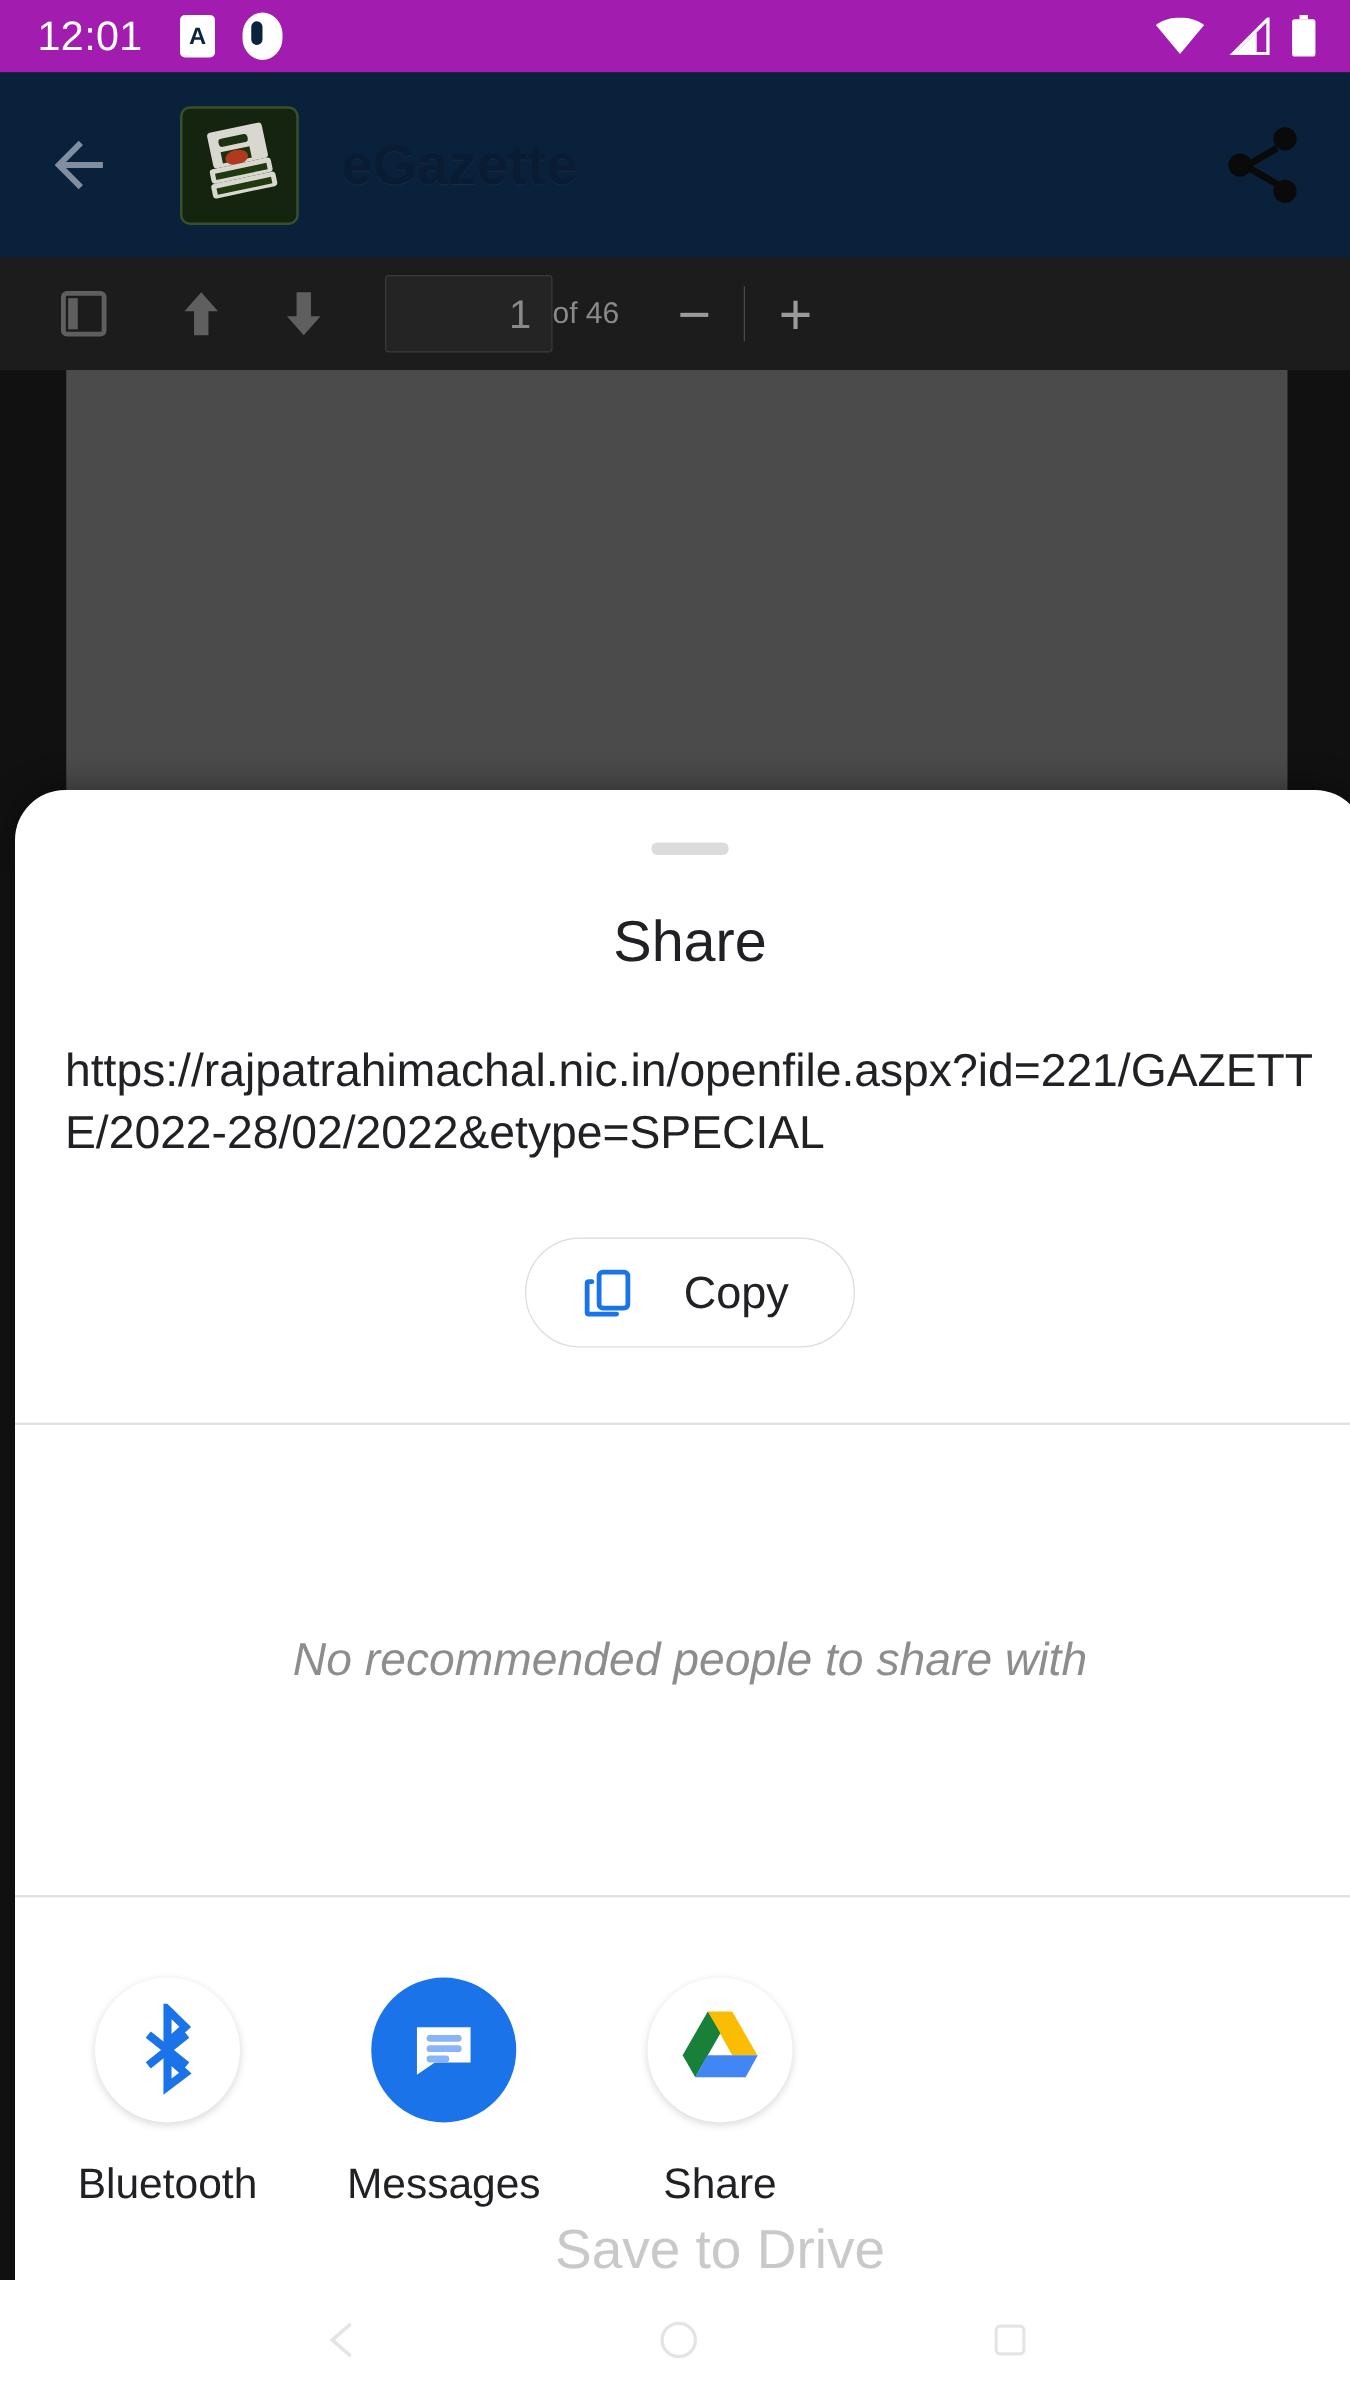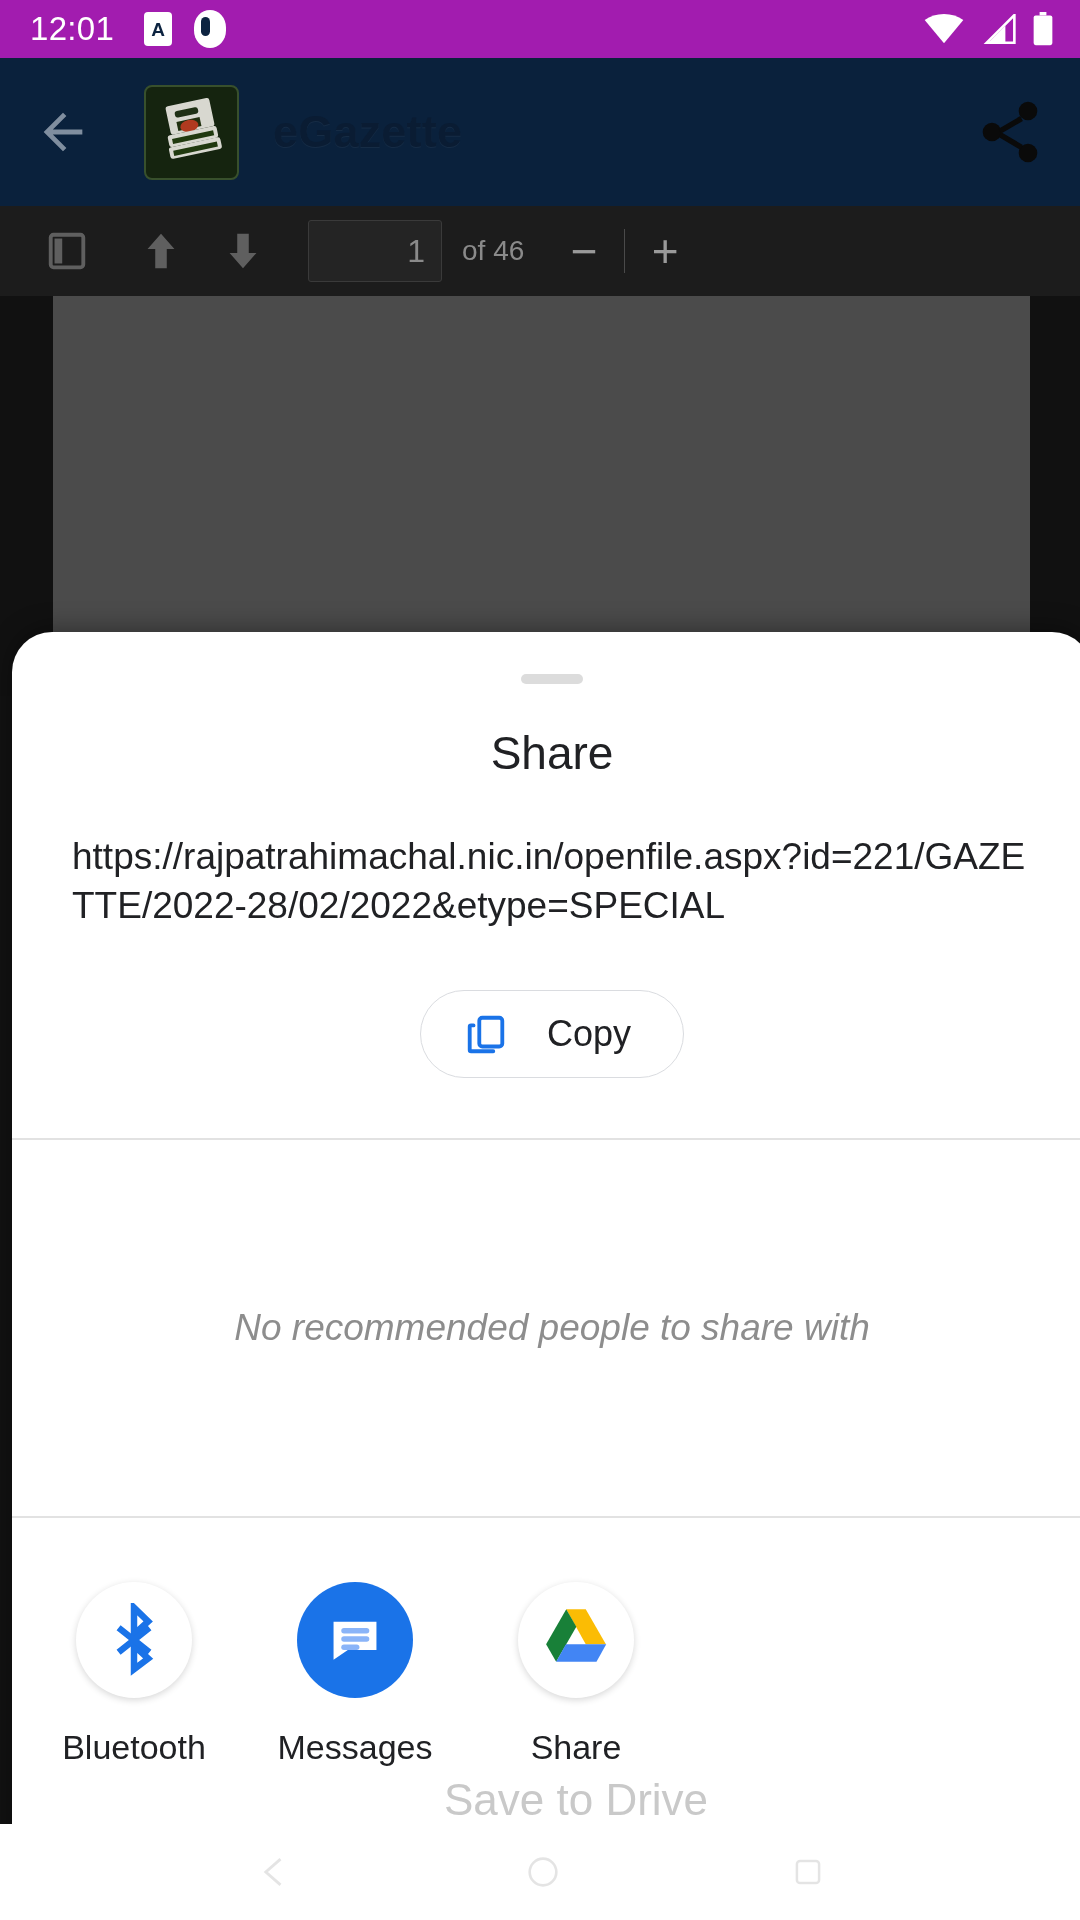--- a/index.html
+++ b/index.html
@@ -62,21 +62,21 @@
     position:absolute; top:206px; left:0; width:1080px; height:90px;
     background:#1c1c1c; display:flex; align-items:center; padding:0 24px;
   }
   .tb-icon{ width:46px; height:46px; margin-right:36px; opacity:.42; }
   .tb-icon.first{ margin-left:20px; margin-right:48px; }
   .page-input{
     width:134px; height:62px; background:#242424; border:1px solid #3a3a3a;
     border-radius:3px; display:flex; align-items:center; justify-content:flex-end;
     padding-right:16px; color:#8a8a8a; font-size:32px; margin-left:6px;
   }
-  .page-total{ color:#8a8a8a; font-size:28px; margin-left:20px; }
+  .page-total{ color:#8a8a8a; font-size:24px; }
   .zoom-minus, .zoom-plus{
     color:#9a9a9a; font-size:46px; line-height:1; font-weight:300;
     width:52px; text-align:center;
   }
   .zoom-minus{ margin-left:34px; }
   .zoom-sep{ width:1px; height:44px; background:#4a4a4a; margin:0 14px; }
 
   
   .pdf-view{
     position:absolute; top:296px; left:0; width:1080px; height:400px;
@@ -96,21 +96,21 @@
   }
   .drag-handle{
     width:62px; height:10px; border-radius:6px; background:#dcdcdc;
     margin:42px auto 0;
   }
   .share-title{
     text-align:center; font-size:46px; color:#202124; margin-top:42px;
     font-weight:400;
   }
   .share-url{
-    margin:52px 60px 0; font-size:37px; line-height:1.33; color:#202124;
+    margin:52px 40px 0; font-size:37px; line-height:1.33; color:#202124;
     word-break:break-all; font-weight:400;
   }
   .copy-row{ display:flex; justify-content:center; margin-top:60px; }
   .copy-btn{
     display:inline-flex; align-items:center; gap:38px;
     border:1.5px solid #dadce0; border-radius:60px;
     padding:20px 52px 20px 42px; background:#fff;
   }
   .copy-label{ font-size:36px; color:#202124; }
   .divider{ height:2px; background:#e2e2e2; width:100%; }

